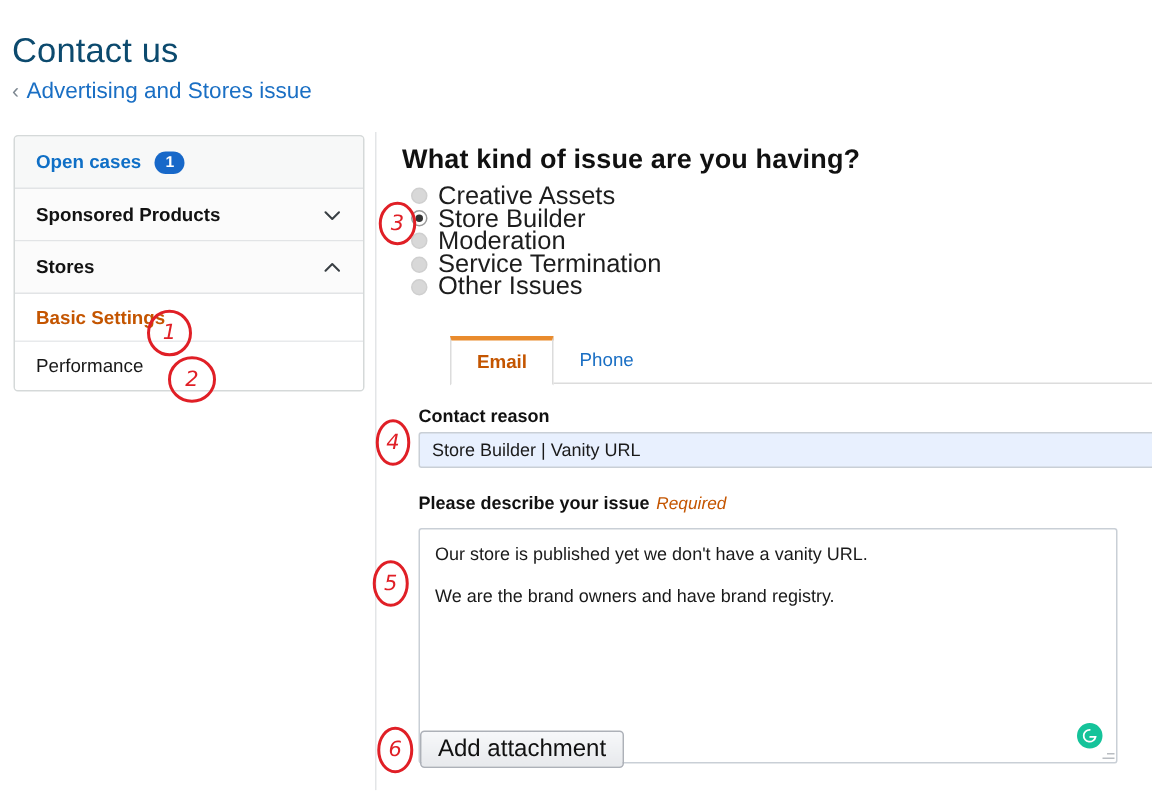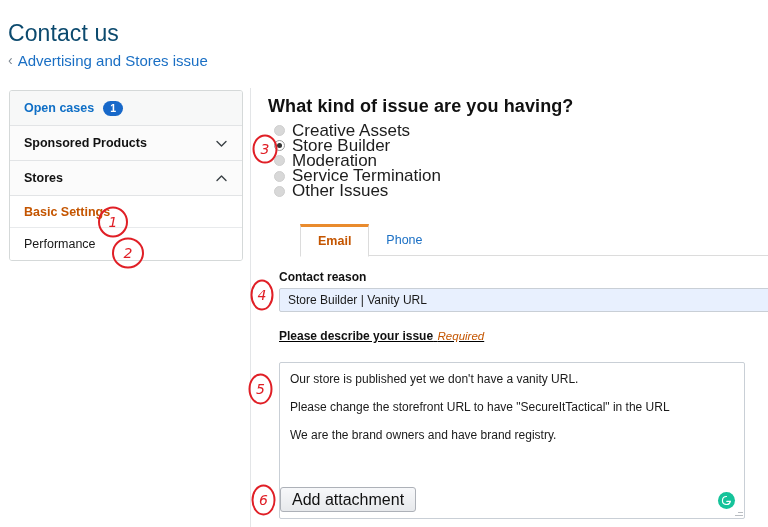--- a/index.html
+++ b/index.html
@@ -222,21 +222,21 @@
     background: #E8F0FE;
     border: 1px solid #c9cfd6;
     border-radius: 2px;
     font-size: 12px;
     color: #1a1a1a;
     display: flex;
     align-items: center;
     padding: 0 8px;
     cursor: pointer;
   }
-  .desc-label-wrap { margin-top: 14px; margin-bottom: 18px; text-decoration: underline; }
+  .desc-label-wrap { margin-top: 14px; margin-bottom: 8px; }
   .textarea {
     position: relative;
     width: 466px;
     height: 157px;
     border: 1px solid #c9cfd6;
     border-radius: 2px;
     background: #fff;
     padding: 8px 10px;
     font-size: 12px;
     color: #1a1a1a;
@@ -404,21 +404,20 @@
       <span>Store Builder | Vanity URL</span>
     </div>
 
     <div class="desc-label-wrap">
       <span class="field-label" style="display:inline;">Please describe your issue</span>
       <span class="req">Required</span>
     </div>
 
     <div class="textarea">
       <p>Our store is published yet we don't have a vanity URL.</p>
-      <p>Please change the storefront URL to have "SecureItTactical" in the URL</p>
       <p>We are the brand owners and have brand registry.</p>
 
       <div class="grammarly">
         <svg width="11" height="11" viewBox="0 0 16 16">
           <path d="M8 2.2 A5.8 5.8 0 1 0 13.6 9.2 L8.4 9.2" fill="none" stroke="#ffffff" stroke-width="1.7" stroke-linecap="round"></path>
         </svg>
       </div>
 
       <div class="resize-handle">
         <i></i>

